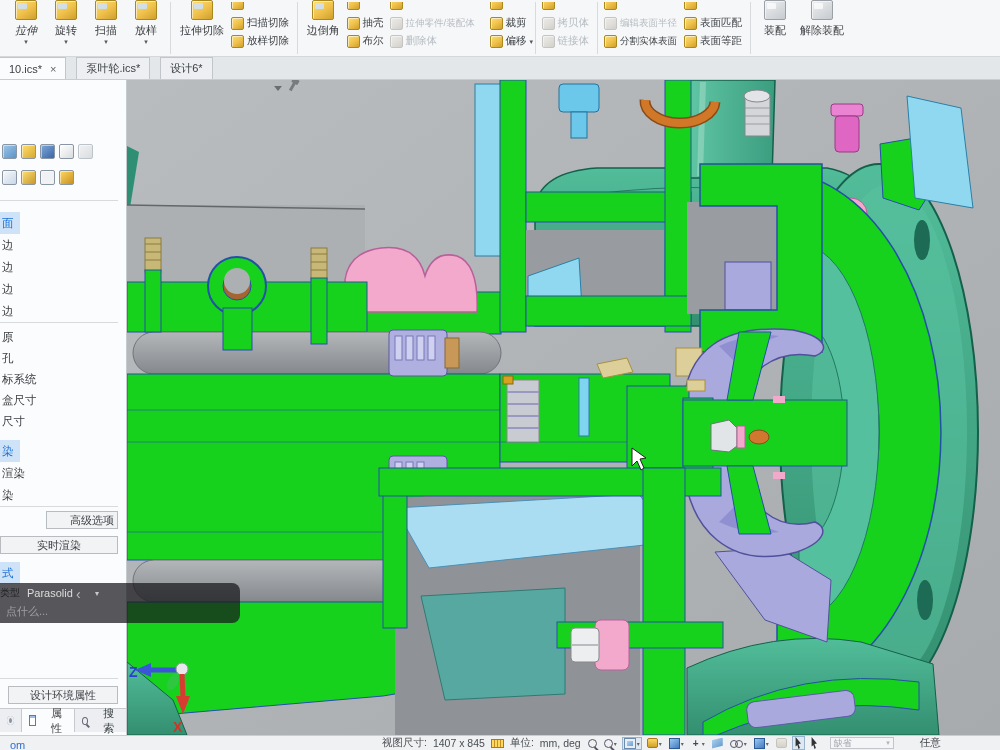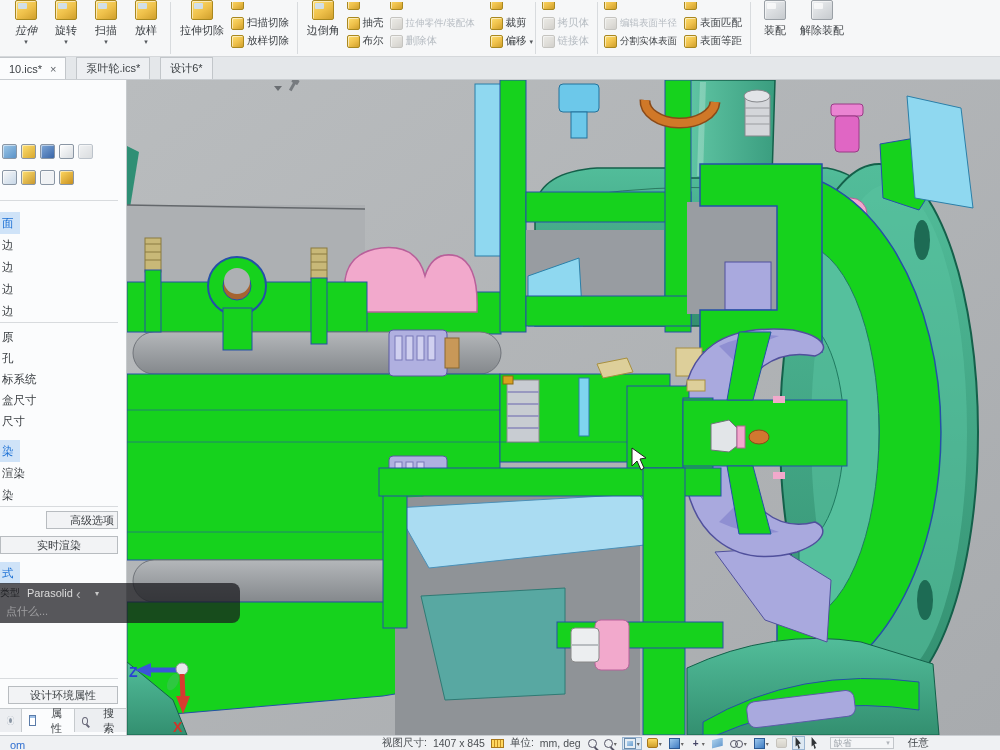--- a/index.html
+++ b/index.html
@@ -108,21 +108,21 @@
   .t-pan { font-weight:bold; font-size:10px; line-height:11px; color:#446; width:10px; text-align:center; }
   .t-glasses { position:relative; width:13px; height:7px; }
   .t-glasses::before, .t-glasses::after { content:""; position:absolute; top:0; width:6px; height:6px;
     border:1.5px solid #556; border-radius:50%; }
   .t-glasses::before { left:0; } .t-glasses::after { right:0; }
   .t-pointer { background:#2f3336; width:9px; height:12px;
     clip-path:polygon(20% 0,80% 55%,52% 58%,68% 92%,52% 100%,40% 66%,20% 80%); }
   #preset { width:64px; height:12px; background:#f4f5f7; border:1px solid #c2c6ca; color:#a0a6ac; font-size:9px;
     display:flex; align-items:center; justify-content:space-between; padding:0 3px; margin-left:4px; }
   #preset .kdd { font-size:7px; color:#b0b4ba; }
-  #anylab { color:#3f4347; margin-left:8px;font-family:Liberation Serif, serif; }
+  #anylab { color:#3f4347; margin-left:20px;font-family:Liberation Serif, serif; }
   #watermark { position:absolute; left:10px; top:739px; font-size:11px; color:#2f6fd0; z-index:50; }
 </style>
 </head>
 <body>
 
 <div id="app">
 
   <div id="ribbon">
       <div class="rb-large" style="width: 40px; font-style: italic;">
         <span class="icx lg"></span>

